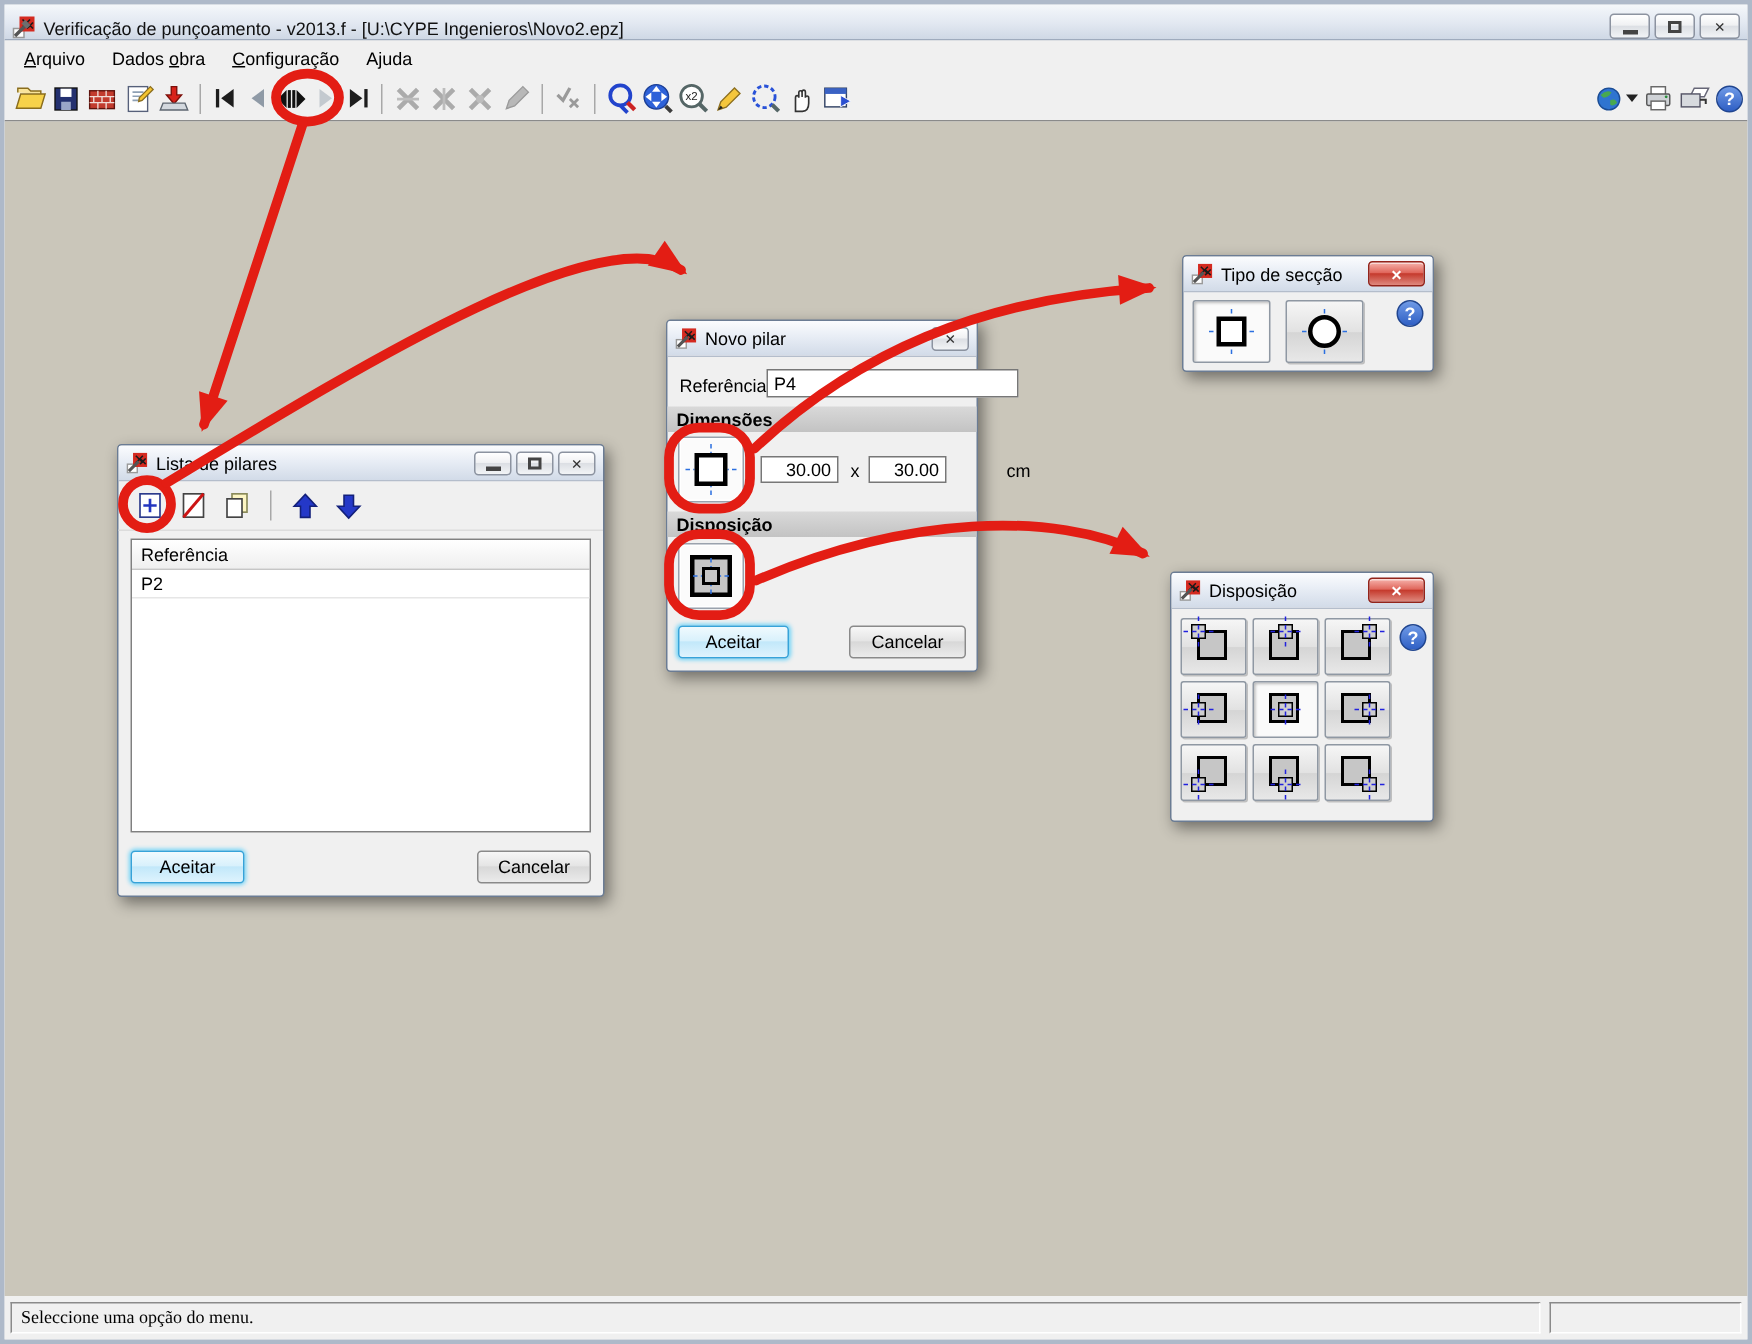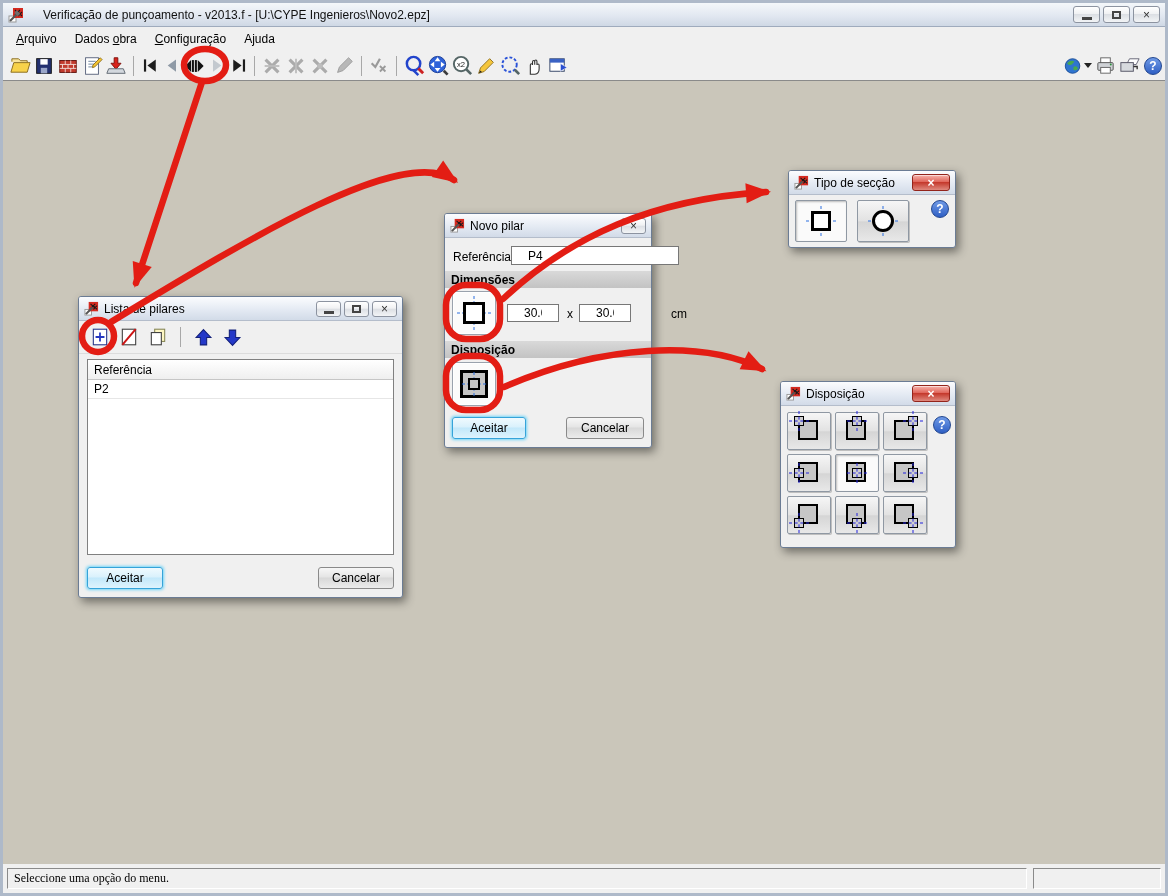--- a/index.html
+++ b/index.html
@@ -1,21 +1,21 @@
 <!DOCTYPE html>
 <html><head>
 <meta charset="utf-8">
 <style>
   * { margin:0; padding:0; box-sizing:border-box; font-family:"Liberation Sans", sans-serif; }
   html,body { width:1168px; height:896px; }
   .app { position:relative; width:1168px; height:896px; display:flex; flex-direction:column;
          border:3px solid #aeb9c9; outline:1px solid #3f4e63; background:#f0f0f0; overflow:hidden; }
 
   
-  .titlebar { height:24px; flex:0 0 24px; display:flex; align-items:center; gap:19px; padding:0 5px;
+  .titlebar { height:24px; flex:0 0 24px; display:flex; align-items:flex-end; gap:5px; padding:0 5px;
               background:linear-gradient(#f4f7fa,#e2e8f1 55%,#cfd8e5); border-bottom:1px solid #9fabbd; font-size:12px; }
   .titlebar .t-text { color:#111; white-space:nowrap; }
   .winbtns { margin-left:auto; display:flex; gap:3px; }
   .wbtn { width:27px; height:17px; border:1px solid #8c93a0; border-radius:3px;
           background:linear-gradient(#ffffff,#f0f1f3 45%,#dcdfe4 50%,#f2f4f6);
           display:flex; align-items:center; justify-content:center; color:#333; font-size:12px; line-height:1; }
   .glyph-min { width:10px; height:3px; background:#444; margin-top:8px; }
   .glyph-max { width:9px; height:8px; border:2px solid #444; }
 
   
@@ -49,21 +49,21 @@
   .dlg-title .t-text { white-space:nowrap; }
   .wbtn.small { width:25px; height:16px; }
   .btn-close-red { margin-left:auto; width:38px; height:17px; border:1px solid #93241b; border-radius:3px;
                    background:linear-gradient(#f6b3ac,#e0675c 45%,#c53a2d 50%,#df897e);
                    color:#fff; font-weight:bold; font-size:12px; display:flex; align-items:center; justify-content:center;
                    box-shadow:inset 0 1px 0 rgba(255,255,255,.55); }
   .btn { border:1px solid #8a8a8a; border-radius:3px; font-size:12px; padding:0 10px; height:22px;
          background:linear-gradient(#f7f7f7,#e5e5e5 45%,#d8d8d8 50%,#ebebeb); display:flex; align-items:center; justify-content:center; }
   .btn-default { border-color:#36a3d9; box-shadow:0 0 3px 1px #6fd4f8;
                  background:linear-gradient(#f0fafe,#d9f1fc 45%,#c2e8fa 50%,#def3fd); }
-  .ipt { border:1px solid #777; background:#fff; font-size:12px; padding:0 16px; }
+  .ipt { border:1px solid #777; background:#fff; font-size:12px; padding:0 4px; }
   .strip { position:absolute; left:0; right:0; height:17px; background:linear-gradient(#d9d9d9,#c3c3c3);
            font-weight:bold; padding-left:6px; display:flex; align-items:center; }
   .sq-btn { position:absolute; width:44px; height:44px; border:1px solid #9aa2ad; border-radius:2px; background:#fbfbfb;
             display:flex; align-items:center; justify-content:center; box-shadow:inset 0 0 0 1px #fff; }
 
   
   .ltool { position:absolute; left:0; right:0; top:24px; height:33px; display:flex; align-items:center; gap:5px; padding-left:9px;
            border-bottom:1px solid #dcdcdc; }
   .ltool .tbtn { width:24px; height:24px; }
   .list-box { position:absolute; left:8px; top:62px; width:307px; height:196px; border:1px solid #808080; background:#fff; overflow:hidden; }

